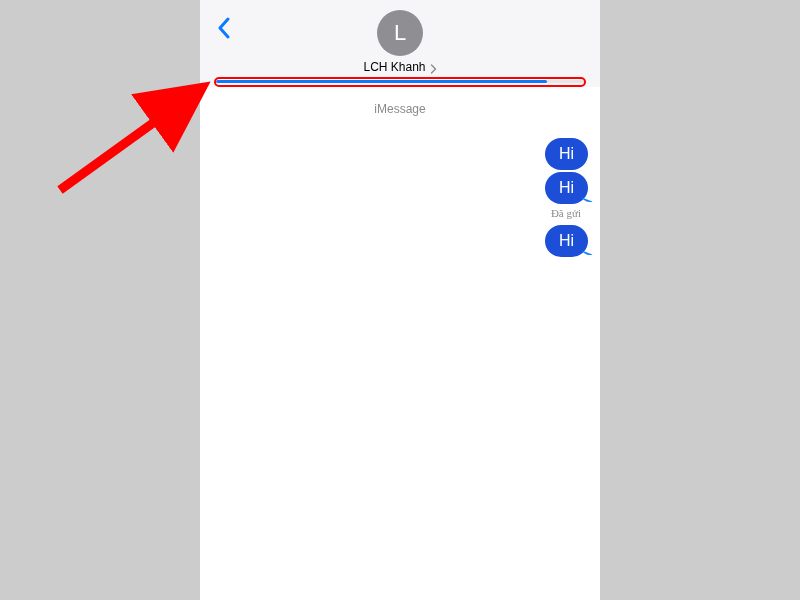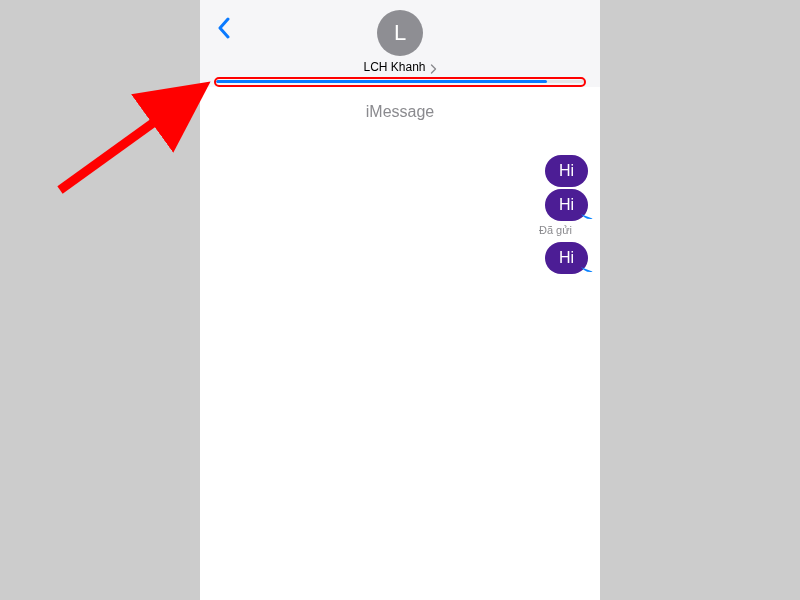--- a/index.html
+++ b/index.html
@@ -93,31 +93,31 @@
   }
   .thread {
     flex: 1;
     background: #ffffff;
     padding: 14px 12px 10px 12px;
     overflow: hidden;
   }
   .thread-meta {
     text-align: center;
     color: #8a8a8e;
-    font-size: 16px;
+    font-size: 12px;
     line-height: 1.4;
-    margin-bottom: 32px;
+    margin-bottom: 20px;
   }
   .bubble-row {
     display: flex;
     justify-content: flex-end;
     margin-bottom: 2px;
   }
   .bubble {
-    background: #4c1d95;
+    background: #1d4ed8;
     color: #ffffff;
     font-size: 16px;
     padding: 7px 14px;
     border-radius: 18px;
     position: relative;
     min-width: 20px;
     text-align: center;
   }
   .bubble.tail::after {
     content: "";
@@ -128,21 +128,22 @@
     height: 12px;
     background: #0a84ff;
     border-bottom-left-radius: 12px;
     clip-path: polygon(0 40%, 100% 100%, 0 100%);
     transform: rotate(-10deg);
   }
   .status-text {
     text-align: right;
     color: #8a8a8e;
     font-size: 11px;
-    margin: 3px 16px 6px 0;
+    margin: 3px 7px 6px 0;
+    font-family: Liberation Serif, serif;
   }
   
   .arrow {
     position: absolute;
     pointer-events: none;
   }
 </style>
 </head>
 <body>
 

